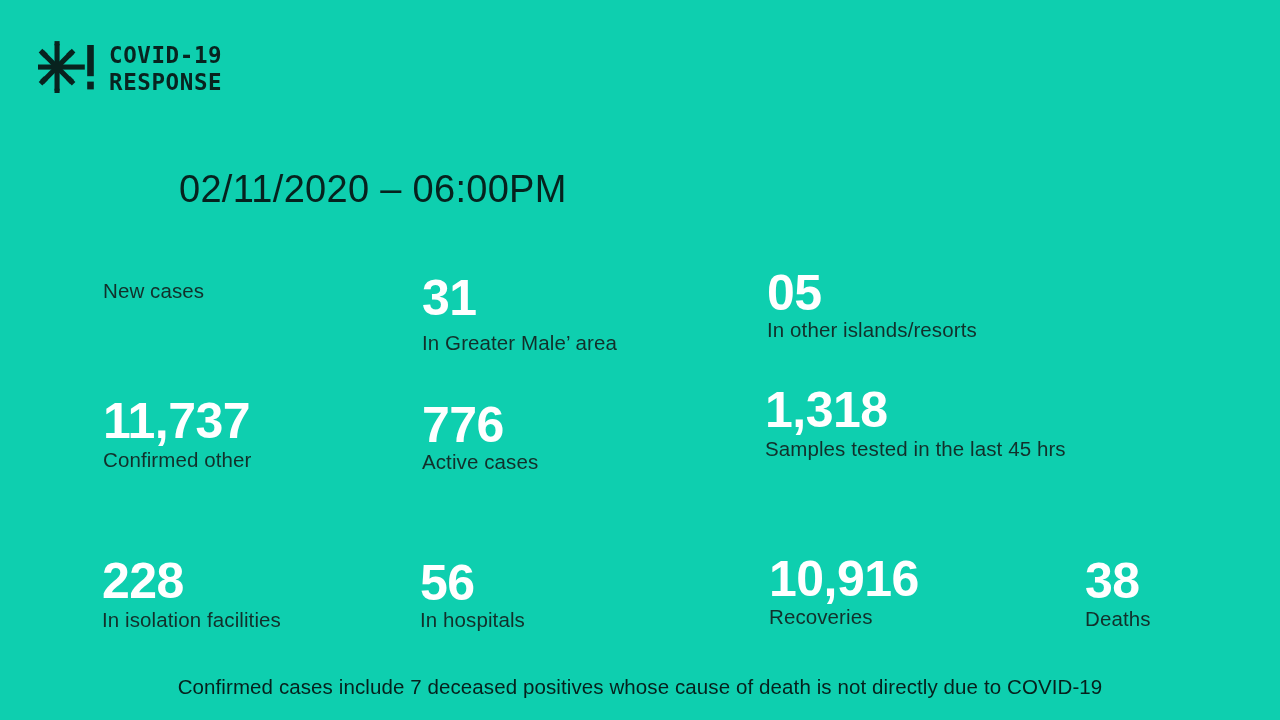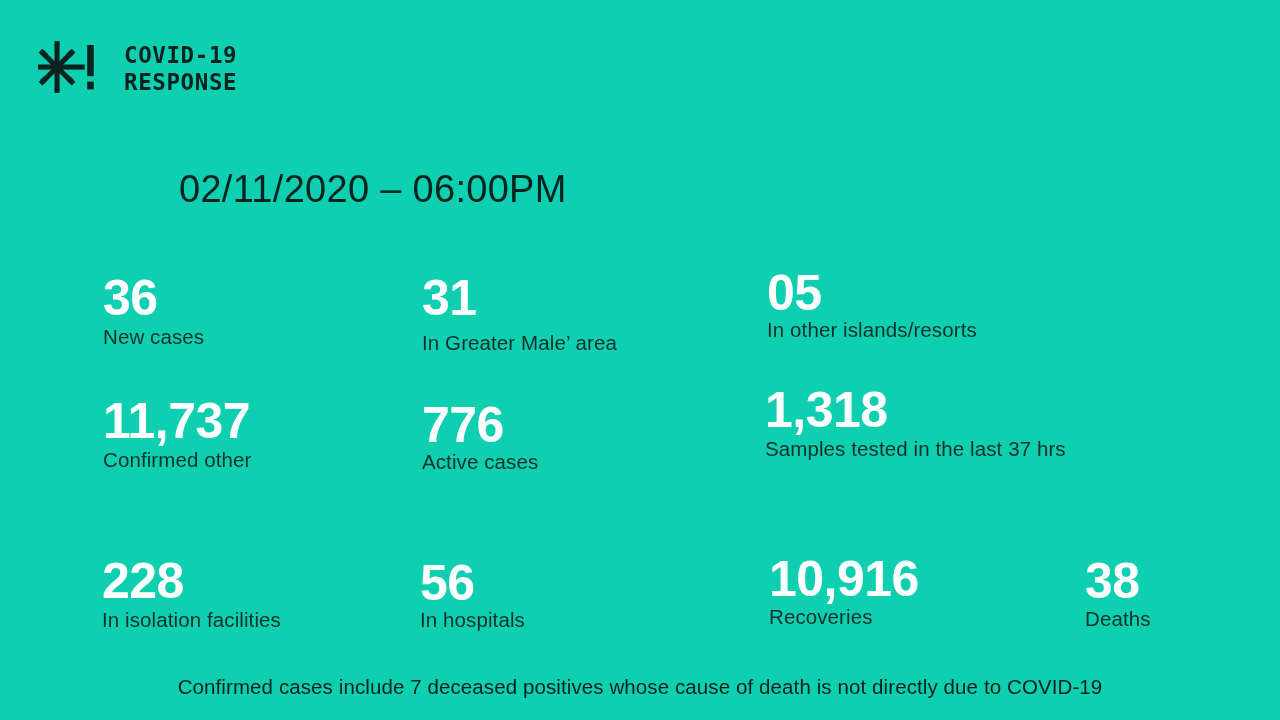--- a/index.html
+++ b/index.html
@@ -17,21 +17,21 @@
     -webkit-font-smoothing: antialiased;
   }
 
   
   .logo-block {
     position: absolute;
     left: 38px;
     top: 40px;
     display: flex;
     align-items: center;
-    gap: 26px;
+    gap: 11px;
   }
   .logo-mark {
     width: 60px;
     height: 58px;
     display: block;
   }
   .logo-text {
     font-family: "DejaVu Sans Mono", "Liberation Mono", monospace;
     font-weight: 700;
     font-size: 22.5px;
@@ -153,21 +153,20 @@
   </svg>
   <div class="logo-text"><span>COVID-19</span>
 <span>RESPONSE</span></div>
 </div>
 
 <div class="headline-row">
   <div class="headline-stamp">02/11/2020 – 06:00PM</div>
 </div>
 
 <div class="stat s-new-cases">
-  <span class="stat-value">36</span>
   <span class="stat-label">New cases</span>
 </div>
 
 <div class="stat s-greater-male">
   <span class="stat-value">31</span>
   <span class="stat-label">In Greater Male’ area</span>
 </div>
 
 <div class="stat s-other-islands">
   <span class="stat-value">05</span>
@@ -179,21 +178,21 @@
   <span class="stat-label">Confirmed other</span>
 </div>
 
 <div class="stat s-active">
   <span class="stat-value">776</span>
   <span class="stat-label">Active cases</span>
 </div>
 
 <div class="stat s-samples">
   <span class="stat-value">1,318</span>
-  <span class="stat-label">Samples tested in the last 37 hrs</span>
+  <span class="stat-label">Samples tested in the last 45 hrs</span>
 </div>
 
 <div class="stat s-isolation">
   <span class="stat-value">228</span>
   <span class="stat-label">In isolation facilities</span>
 </div>
 
 <div class="stat s-hospitals">
   <span class="stat-value">56</span>
   <span class="stat-label">In hospitals</span>

